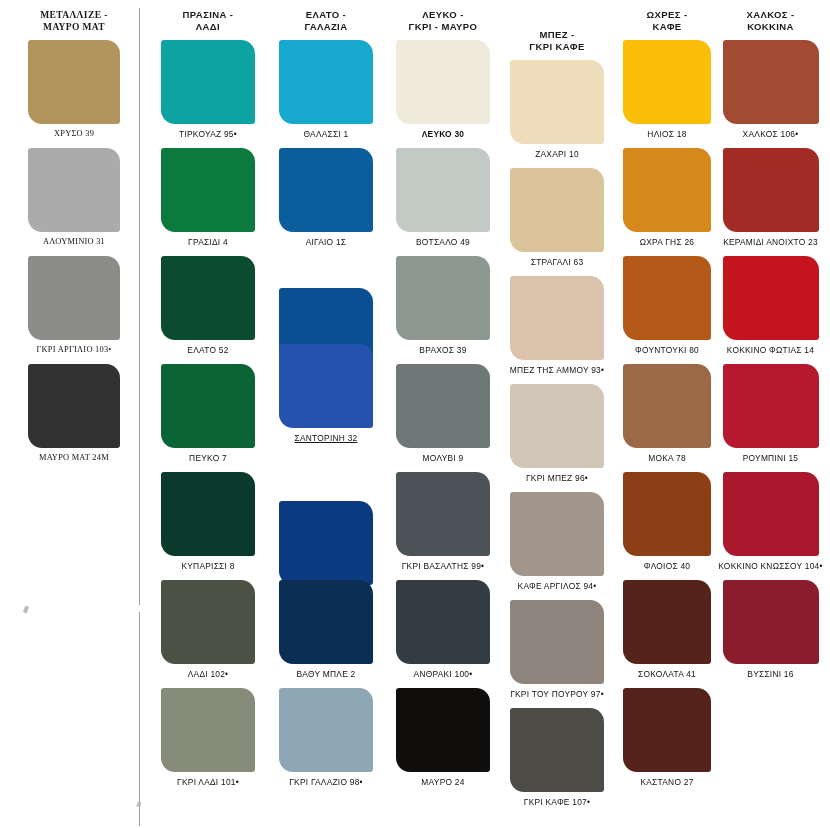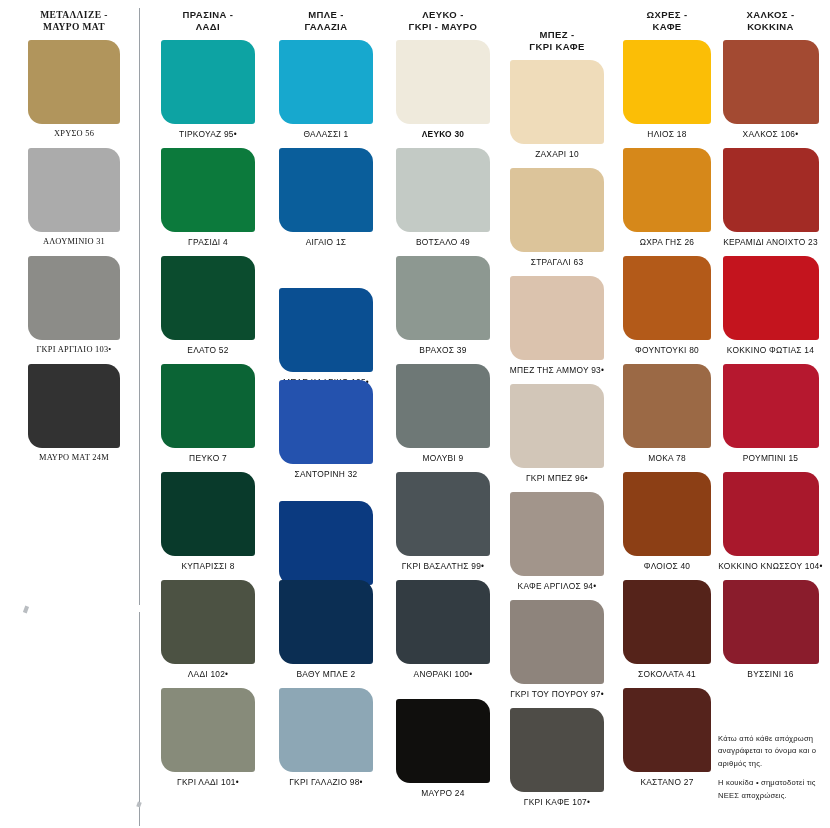--- a/index.html
+++ b/index.html
@@ -122,21 +122,21 @@
   <div class="divider" id="divider-lower"></div>
   <div class="tick" id="tick-a"></div>
   <div class="tick" id="tick-b"></div>
 
   <div id="columns-host">
       <div class="col col-0">
         <div class="col-header">ΜΕΤΑΛΛΙΖΕ -
 ΜΑΥΡΟ ΜΑΤ</div>
         <div class="swatch-cell" style="top: 40px;">
           <div class="swatch" style="background: rgb(177, 149, 92);"></div>
-          <div class="swatch-label">ΧΡΥΣΟ 56</div>
+          <div class="swatch-label">ΧΡΥΣΟ 39</div>
         </div>
         <div class="swatch-cell" style="top: 148px;">
           <div class="swatch" style="background: rgb(171, 171, 171);"></div>
           <div class="swatch-label">ΑΛΟΥΜΙΝΙΟ 31</div>
         </div>
         <div class="swatch-cell" style="top: 256px;">
           <div class="swatch" style="background: rgb(140, 140, 136);"></div>
           <div class="swatch-label">ΓΚΡΙ ΑΡΓΙΛΙΟ 103•</div>
         </div>
         <div class="swatch-cell" style="top: 364px;">
@@ -170,35 +170,35 @@
         <div class="swatch-cell" style="top: 580px;">
           <div class="swatch" style="background: rgb(76, 82, 67);"></div>
           <div class="swatch-label">ΛΑΔΙ 102•</div>
         </div>
         <div class="swatch-cell" style="top: 688px;">
           <div class="swatch" style="background: rgb(135, 139, 122);"></div>
           <div class="swatch-label">ΓΚΡΙ ΛΑΔΙ 101•</div>
         </div>
       </div>
       <div class="col col-2">
-        <div class="col-header">ΜΠΛΕ -
+        <div class="col-header">ΕΛΑΤΟ -
 ΓΑΛΑΖΙΑ</div>
         <div class="swatch-cell" style="top: 40px;">
           <div class="swatch" style="background: rgb(23, 168, 206);"></div>
           <div class="swatch-label">ΘΑΛΑΣΣΙ 1</div>
         </div>
         <div class="swatch-cell" style="top: 148px;">
           <div class="swatch" style="background: rgb(10, 94, 155);"></div>
           <div class="swatch-label">ΑΙΓΑΙΟ 1Σ</div>
         </div>
         <div class="swatch-cell" style="top: 256px; margin-top: 32px;">
           <div class="swatch" style="background: rgb(10, 79, 146);"></div>
           <div class="swatch-label">ΜΠΛΕ ΚΛΑΣΙΚΟ 105•</div>
         </div>
-        <div class="swatch-cell" style="top: 380px;">
+        <div class="swatch-cell" style="top: 344px; text-decoration: underline;">
           <div class="swatch" style="background: rgb(36, 82, 174);"></div>
           <div class="swatch-label">ΣΑΝΤΟΡΙΝΗ 32</div>
         </div>
         <div class="swatch-cell" style="top: 472px; margin-top: 29px;">
           <div class="swatch" style="background: rgb(11, 58, 128);"></div>
           <div class="swatch-label">ΜΥΚΟΝΟΣ 33</div>
         </div>
         <div class="swatch-cell" style="top: 580px;">
           <div class="swatch" style="background: rgb(11, 46, 83);"></div>
           <div class="swatch-label">ΒΑΘΥ ΜΠΛΕ 2</div>
@@ -228,21 +228,21 @@
           <div class="swatch-label">ΜΟΛΥΒΙ 9</div>
         </div>
         <div class="swatch-cell" style="top: 472px;">
           <div class="swatch" style="background: rgb(75, 83, 87);"></div>
           <div class="swatch-label">ΓΚΡΙ ΒΑΣΑΛΤΗΣ 99•</div>
         </div>
         <div class="swatch-cell" style="top: 580px;">
           <div class="swatch" style="background: rgb(51, 60, 66);"></div>
           <div class="swatch-label">ΑΝΘΡΑΚΙ 100•</div>
         </div>
-        <div class="swatch-cell" style="top: 688px; margin-top: 11px;">
+        <div class="swatch-cell" style="top: 688px;">
           <div class="swatch" style="background: rgb(16, 15, 13);"></div>
           <div class="swatch-label">ΜΑΥΡΟ 24</div>
         </div>
       </div>
       <div class="col col-4">
         <div class="col-header">ΜΠΕΖ -
 ΓΚΡΙ ΚΑΦΕ</div>
         <div class="swatch-cell" style="top: 40px;">
           <div class="swatch" style="background: rgb(239, 220, 186);"></div>
           <div class="swatch-label">ΖΑΧΑΡΙ 10</div>
@@ -327,18 +327,14 @@
           <div class="swatch" style="background: rgb(169, 24, 44);"></div>
           <div class="swatch-label">ΚΟΚΚΙΝΟ ΚΝΩΣΣΟΥ 104•</div>
         </div>
         <div class="swatch-cell" style="top: 580px;">
           <div class="swatch" style="background: rgb(138, 28, 44);"></div>
           <div class="swatch-label">ΒΥΣΣΙΝΙ 16</div>
         </div>
       </div>
     </div>
 
-  <div id="legend-note">
-    <p>Κάτω από κάθε απόχρωση αναγράφεται το όνομα και ο αριθμός της.</p>
-    <p>Η κουκίδα • σηματοδοτεί τις ΝΕΕΣ αποχρώσεις.</p>
-  </div>
 
 </div>
 
 </body></html>

